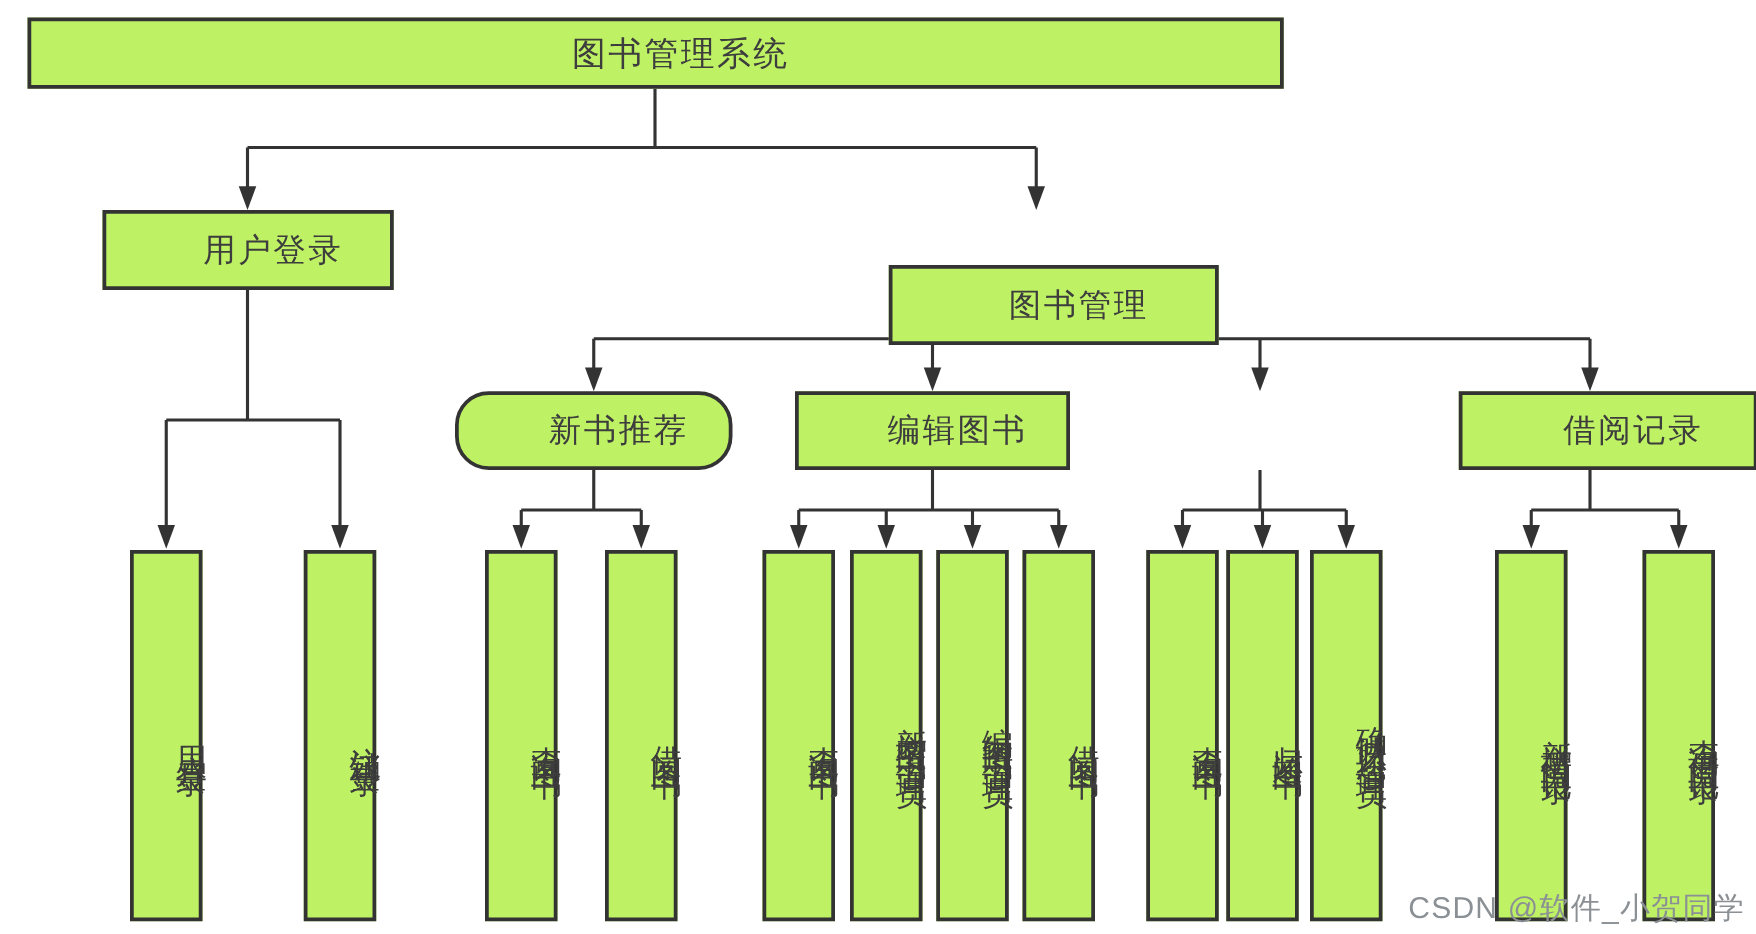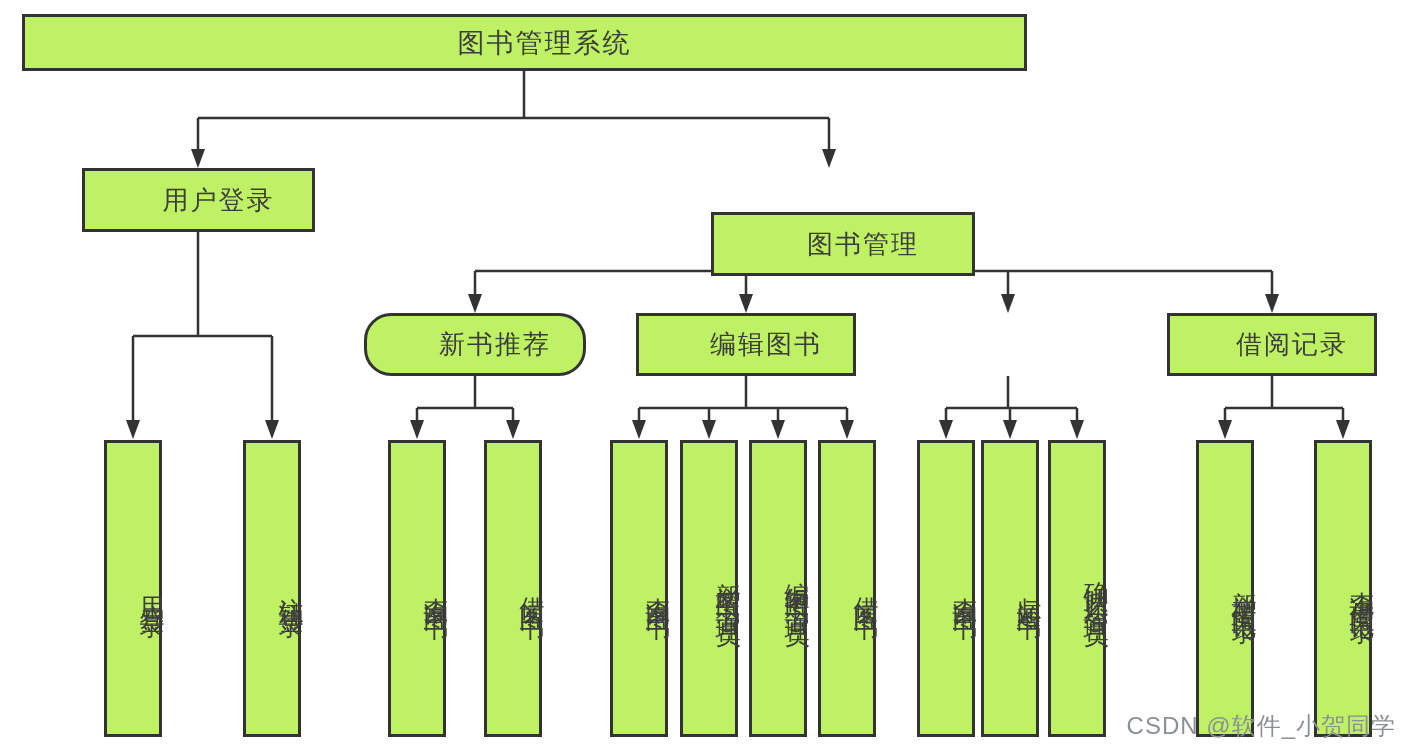--- a/index.html
+++ b/index.html
@@ -113,21 +113,21 @@
   <div class="node h" style="left:711px; top:172px; width:264px; height:64px;margin-top:40px;">
     <span class="label">图书管理</span>
   </div>
 
   <div class="node h" style="left:364px; top:313px; width:222px; height:63px;border-radius:27px;">
     <span class="label">新书推荐</span>
   </div>
   <div class="node h" style="left:636px; top:313px; width:220px; height:63px;">
     <span class="label">编辑图书</span>
   </div>
-  <div class="node h" style="left:1167px; top:313px; width:210px; height:63px;">
+  <div class="node h" style="left:1167px; top:313px; width:239px; height:63px;">
     <span class="label">借阅记录</span>
   </div>
 
   <div class="node v leaf" style="left:104px;">
     <span class="label">用户登录</span>
   </div>
   <div class="node v leaf" style="left:243px;">
     <span class="label">注销登录</span>
   </div>
 

